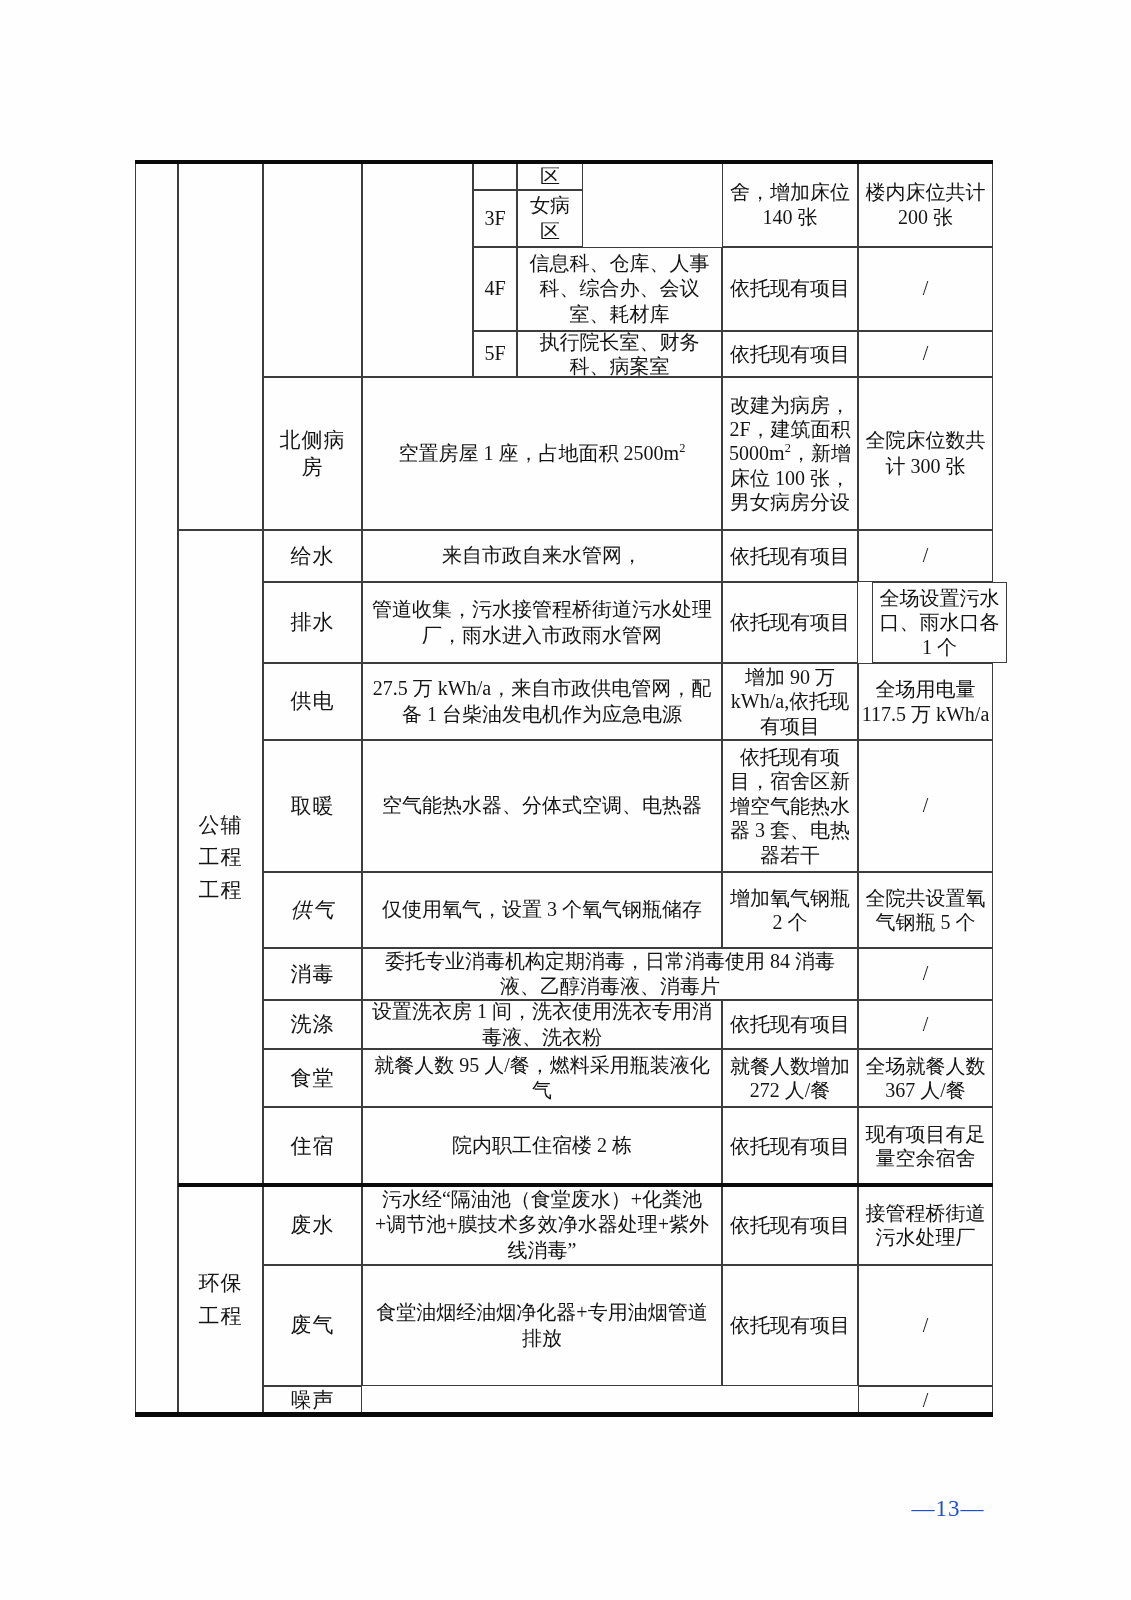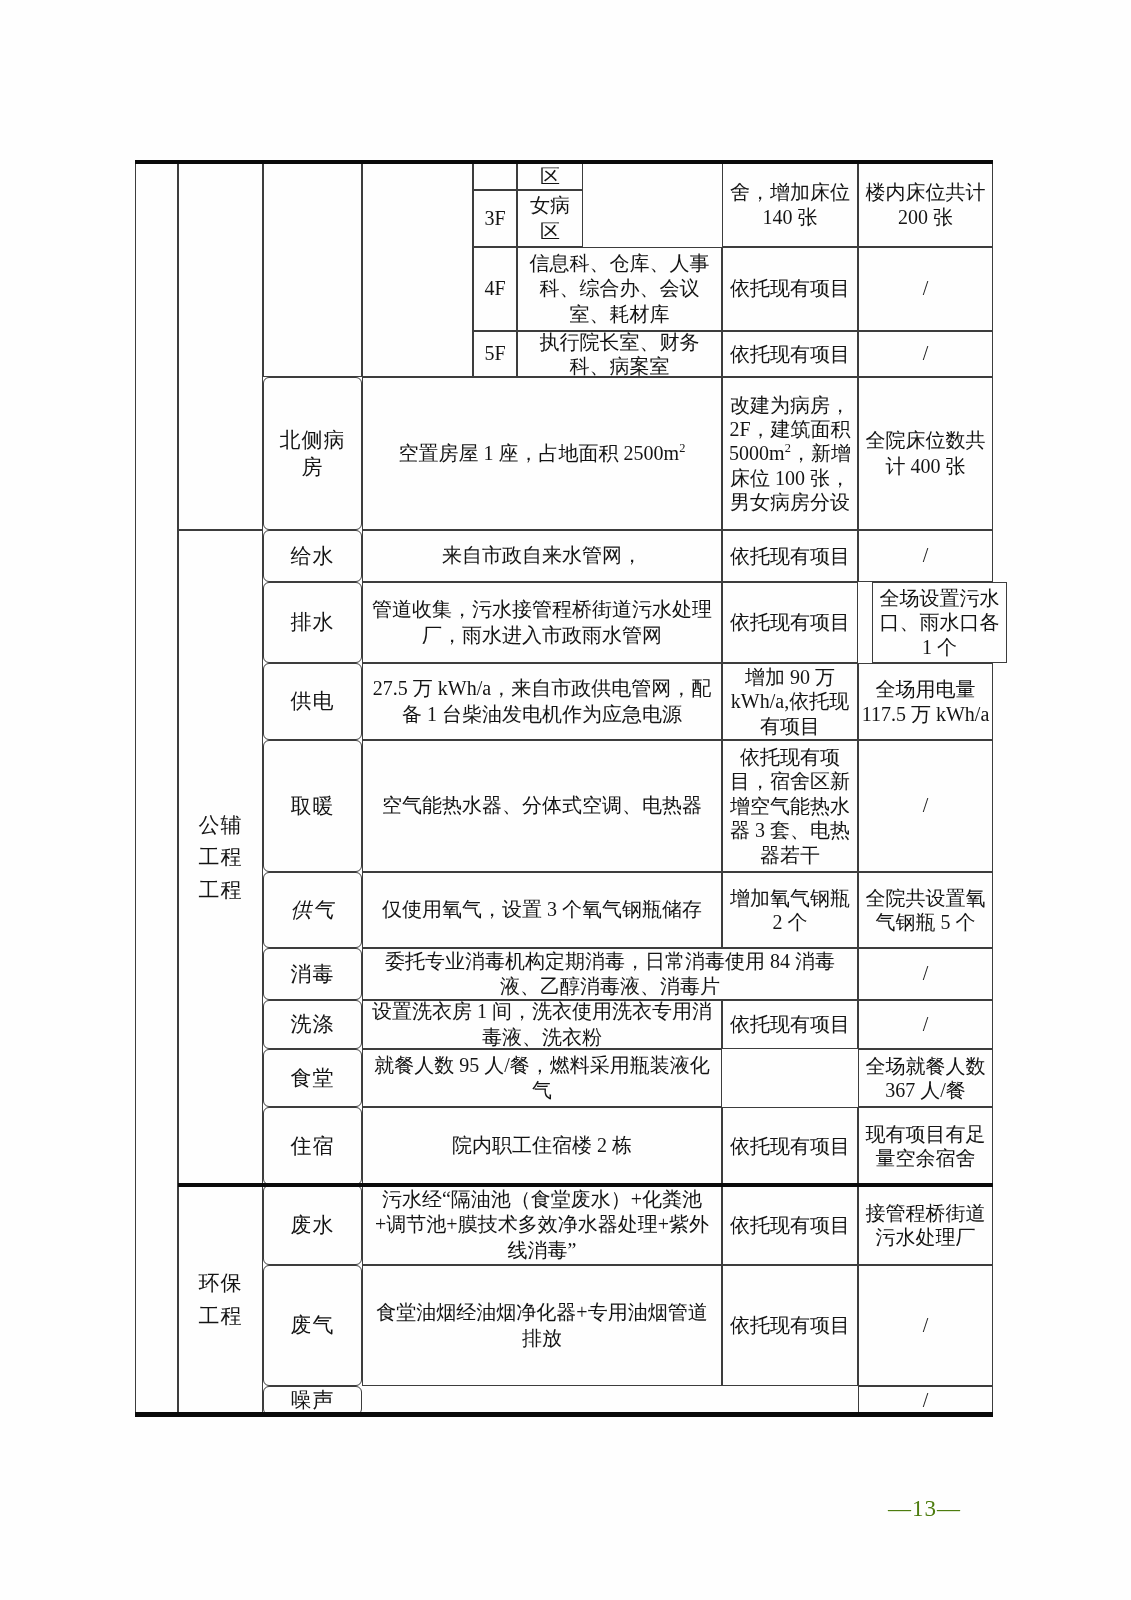--- a/index.html
+++ b/index.html
@@ -16,28 +16,28 @@
     box-sizing:border-box;
     border:1px solid #3d3d3d;
     display:flex;
     align-items:center;
     justify-content:center;
     text-align:center;
     font-size:20px;
     line-height:1.26;
     padding:1px 5px;
   }
-  .lbl{font-size:21px;letter-spacing:1px;border-radius:6px;}
+  .lbl{font-size:21px;letter-spacing:1px;}
   .sec{white-space:pre-line;font-size:21px;letter-spacing:1px;line-height:1.55;}
   .tight{line-height:1.22;padding:1px 2px;}
   .thick{position:absolute;background:#0a0a0a;}
   sup{font-size:0.62em;line-height:0;}
   #pagenum{
     position:absolute;left:888px;top:1496px;width:120px;
-    text-align:left;font-size:23px;color:#4d7c0f;letter-spacing:1px;
+    text-align:center;font-size:23px;color:#1d4ed8;letter-spacing:1px;
   }
 </style>
 </head>
 <body>
 
 <div id="page">
 
   <div class="cell" style="left:135px;top:163px;width:43px;height:1252px;"></div>
 
   <div class="cell" style="left:178px;top:163px;width:85px;height:367px;"></div>
@@ -68,21 +68,21 @@
   <div class="cell tight" style="left:722px;top:331px;width:136px;height:46px;">依托现有项目</div>
   <div class="cell" style="left:858px;top:331px;width:135px;height:46px;">/</div>
 
   <div class="cell lbl" style="left:263px;top:377px;width:99px;height:153px;">北侧病房</div>
   <div class="cell" style="left:362px;top:377px;width:360px;height:153px;">
     <span><span>空置房屋 1 座，占地面积 2500m</span><sup>2</sup></span>
   </div>
   <div class="cell tight" style="left:722px;top:377px;width:136px;height:153px;">
     <span><span>改建为病房，2F，建筑面积 5000m</span><sup>2</sup><span>，新增床位 100 张，男女病房分设</span></span>
   </div>
-  <div class="cell" style="left:858px;top:377px;width:135px;height:153px;">全院床位数共计 400 张</div>
+  <div class="cell" style="left:858px;top:377px;width:135px;height:153px;">全院床位数共计 300 张</div>
 
   <div class="cell lbl" style="left:263px;top:530px;width:99px;height:52px;">给水</div>
   <div class="cell" style="left:362px;top:530px;width:360px;height:52px;">来自市政自来水管网，</div>
   <div class="cell tight" style="left:722px;top:530px;width:136px;height:52px;">依托现有项目</div>
   <div class="cell" style="left:858px;top:530px;width:135px;height:52px;">/</div>
 
   <div class="cell lbl" style="left:263px;top:582px;width:99px;height:81px;">排水</div>
   <div class="cell" style="left:362px;top:582px;width:360px;height:81px;">管道收集，污水接管程桥街道污水处理厂，雨水进入市政雨水管网</div>
   <div class="cell tight" style="left:722px;top:582px;width:136px;height:81px;">依托现有项目</div>
   <div class="cell tight" style="left:858px;top:582px;width:135px;height:81px;margin-left:14px;">全场设置污水口、雨水口各 1 个</div>
@@ -106,20 +106,21 @@
   <div class="cell" style="left:362px;top:948px;width:496px;height:52px;">委托专业消毒机构定期消毒，日常消毒使用 84 消毒液、乙醇消毒液、消毒片</div>
   <div class="cell" style="left:858px;top:948px;width:135px;height:52px;">/</div>
 
   <div class="cell lbl" style="left:263px;top:1000px;width:99px;height:49px;">洗涤</div>
   <div class="cell" style="left:362px;top:1000px;width:360px;height:49px;">设置洗衣房 1 间，洗衣使用洗衣专用消毒液、洗衣粉</div>
   <div class="cell tight" style="left:722px;top:1000px;width:136px;height:49px;">依托现有项目</div>
   <div class="cell" style="left:858px;top:1000px;width:135px;height:49px;">/</div>
 
   <div class="cell lbl" style="left:263px;top:1049px;width:99px;height:58px;">食堂</div>
   <div class="cell" style="left:362px;top:1049px;width:360px;height:58px;">就餐人数 95 人/餐，燃料采用瓶装液化气</div>
+  <div class="cell tight" style="left:722px;top:1049px;width:136px;height:58px;">就餐人数增加 272 人/餐</div>
   <div class="cell tight" style="left:858px;top:1049px;width:135px;height:58px;">全场就餐人数 367 人/餐</div>
 
   <div class="cell lbl" style="left:263px;top:1107px;width:99px;height:78px;">住宿</div>
   <div class="cell" style="left:362px;top:1107px;width:360px;height:78px;">院内职工住宿楼 2 栋</div>
   <div class="cell tight" style="left:722px;top:1107px;width:136px;height:78px;">依托现有项目</div>
   <div class="cell tight" style="left:858px;top:1107px;width:135px;height:78px;">现有项目有足量空余宿舍</div>
 
   <div class="cell lbl" style="left:263px;top:1185px;width:99px;height:80px;">废水</div>
   <div class="cell" style="left:362px;top:1185px;width:360px;height:80px;">污水经“隔油池（食堂废水）+化粪池+调节池+膜技术多效净水器处理+紫外线消毒”</div>
   <div class="cell tight" style="left:722px;top:1185px;width:136px;height:80px;">依托现有项目</div>

